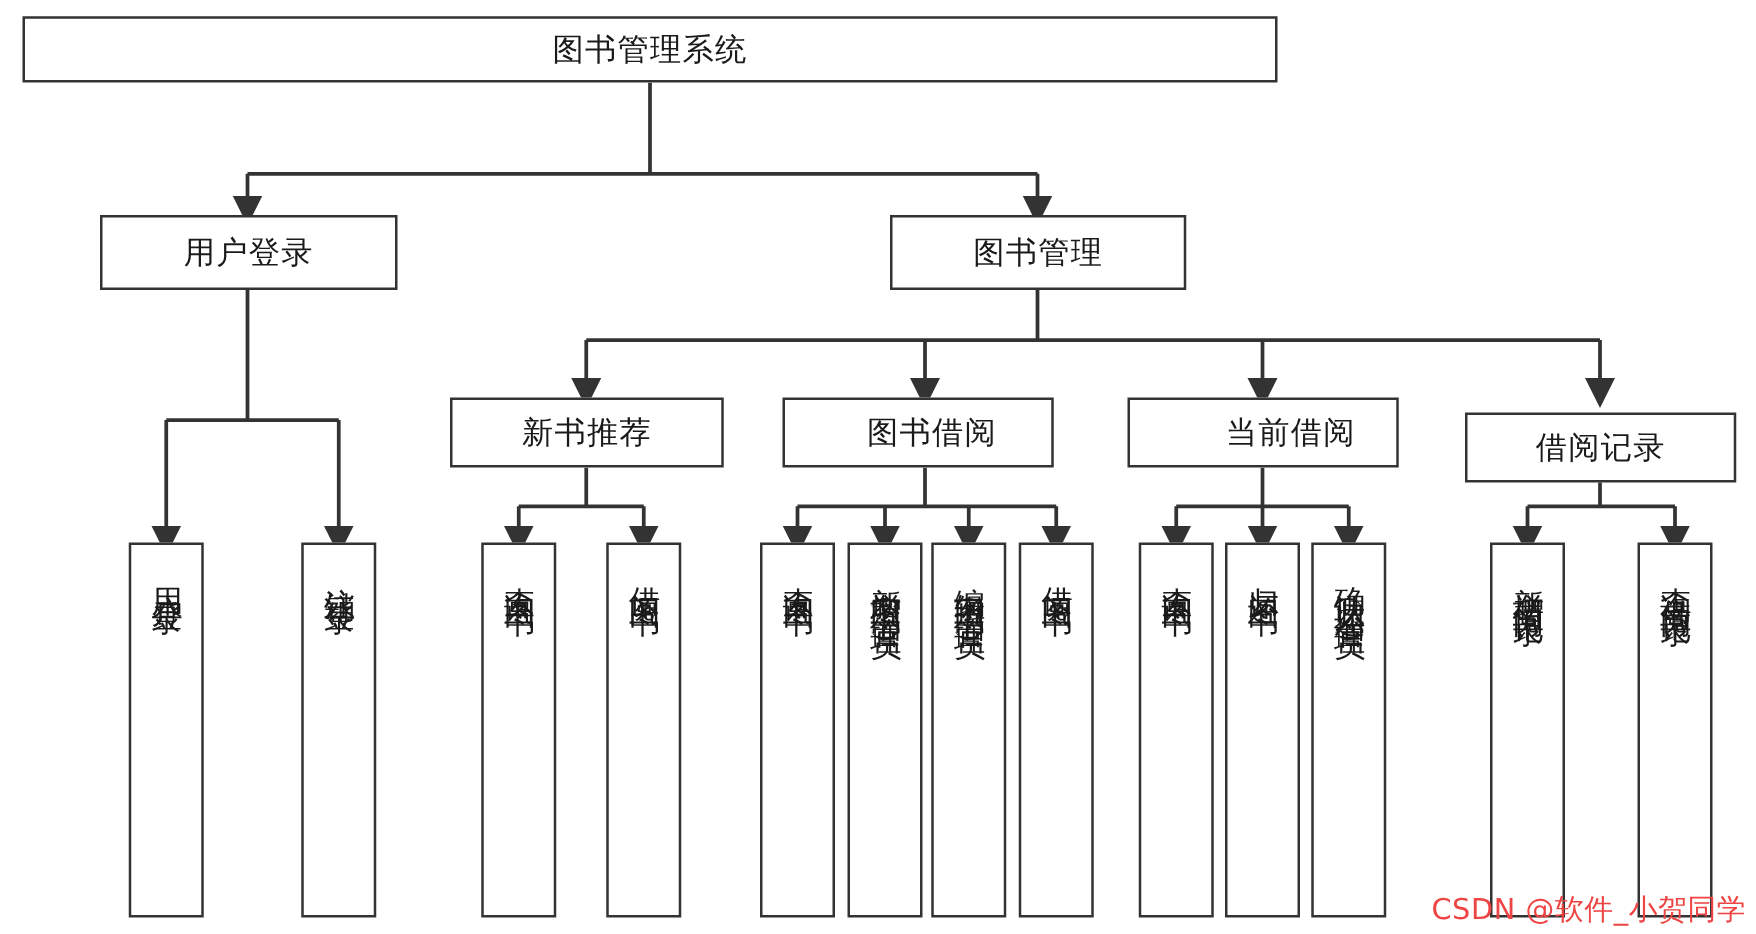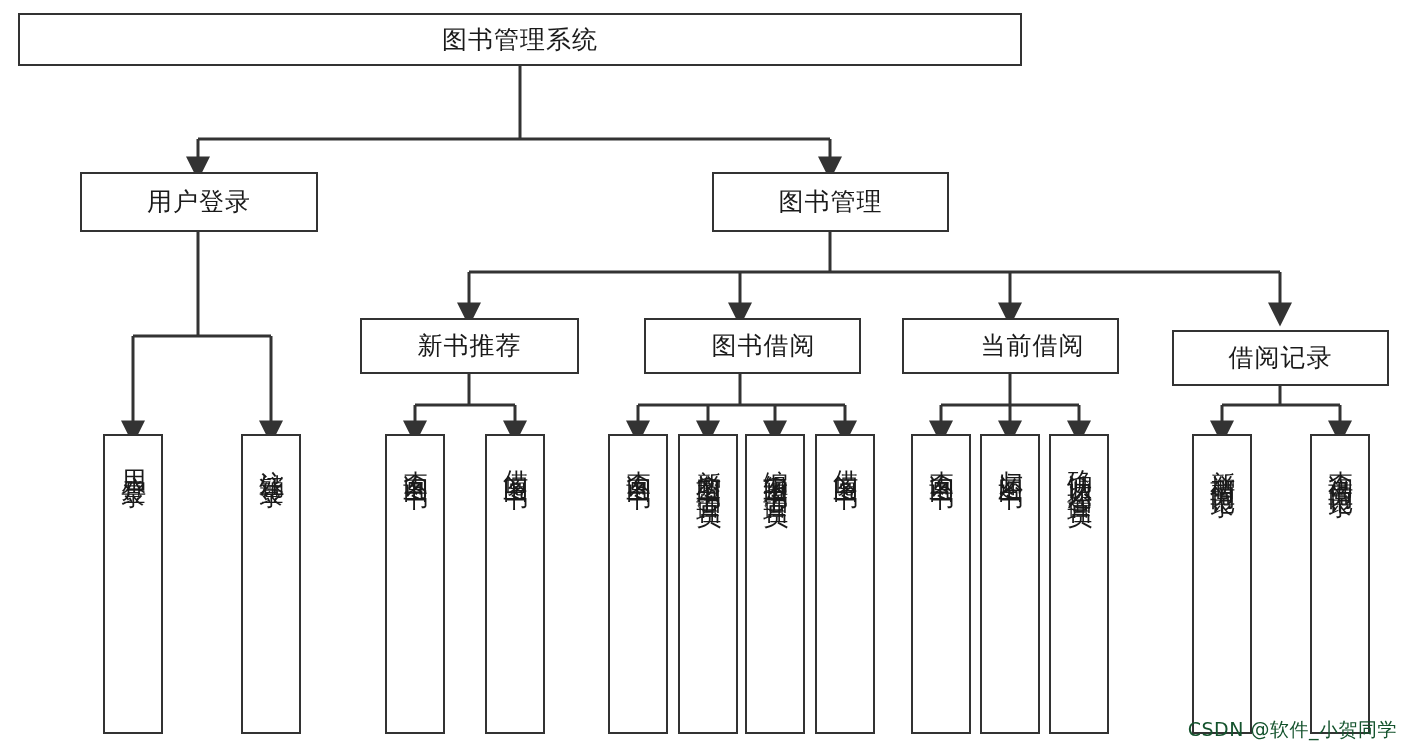--- a/index.html
+++ b/index.html
@@ -53,22 +53,22 @@
     font-size:25px;
     line-height:1.06;
     letter-spacing:5px;
     white-space:nowrap;
     text-align:start;
   }
   #watermark{
     position:absolute;
     right:8px;
     bottom:4px;
-    font-size:19px;
-    color:#14532d;
+    font-size:23px;
+    color:#ef4444;
     letter-spacing:0.5px;
     white-space:nowrap;
     user-select:none;
   }
 </style>
 </head>
 <body>
 
 <div id="canvas">
 
@@ -129,21 +129,21 @@
   <div class="node horiz" style="left:80px; top:172px; width:238px; height:60px;">
     <span class="label">用户登录</span>
   </div>
   <div class="node horiz" style="left:712px; top:172px; width:237px; height:60px;">
     <span class="label">图书管理</span>
   </div>
 
   <div class="node horiz" style="left:360px; top:318px; width:219px; height:56px;">
     <span class="label">新书推荐</span>
   </div>
-  <div class="node horiz" style="left:644px; top:318px; width:217px; height:56px;padding-left:22px;">
+  <div class="node horiz" style="left:626px; top:318px; width:217px; height:56px;padding-left:22px;">
     <span class="label">图书借阅</span>
   </div>
   <div class="node horiz" style="left:902px; top:318px; width:217px; height:56px;padding-left:44px;">
     <span class="label">当前借阅</span>
   </div>
   <div class="node horiz" style="left:1172px; top:330px; width:217px; height:56px;">
     <span class="label">借阅记录</span>
   </div>
 
   <div class="node vert" style="left:103px; top:434px; width:60px; height:300px;">

